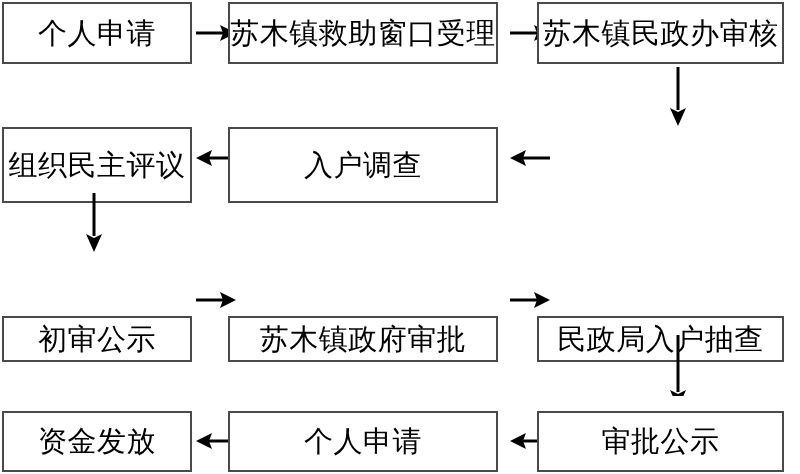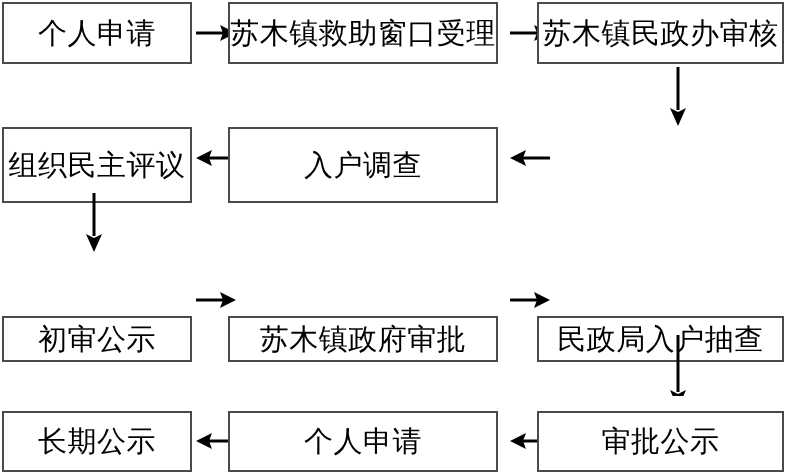--- a/index.html
+++ b/index.html
@@ -146,21 +146,21 @@
 
   <div class="node col-c row-3">民政局入户抽查</div>
 
   <div class="arrow v-arrow va-c-2">
     <svg viewBox="0 0 24 62" width="24" height="62" aria-hidden="true">
       <line x1="12" y1="1" x2="12" y2="58" stroke="#000" stroke-width="3"></line>
       <polygon points="12,74 4,56 12,60 20,56" fill="#000"></polygon>
     </svg>
   </div>
 
-  <div class="node col-a row-4">长期公示</div>
+  <div class="node col-a row-4">资金发放</div>
 
   <div class="arrow h-arrow ha-r4-1">
     <svg viewBox="0 0 44 24" width="44" height="24" aria-hidden="true">
       <line x1="14" y1="12" x2="42" y2="12" stroke="#000" stroke-width="3"></line>
       <polygon points="2,12 18,4 15,12 18,20" fill="#000"></polygon>
     </svg>
   </div>
 
   <div class="node col-b row-4">个人申请</div>
 

